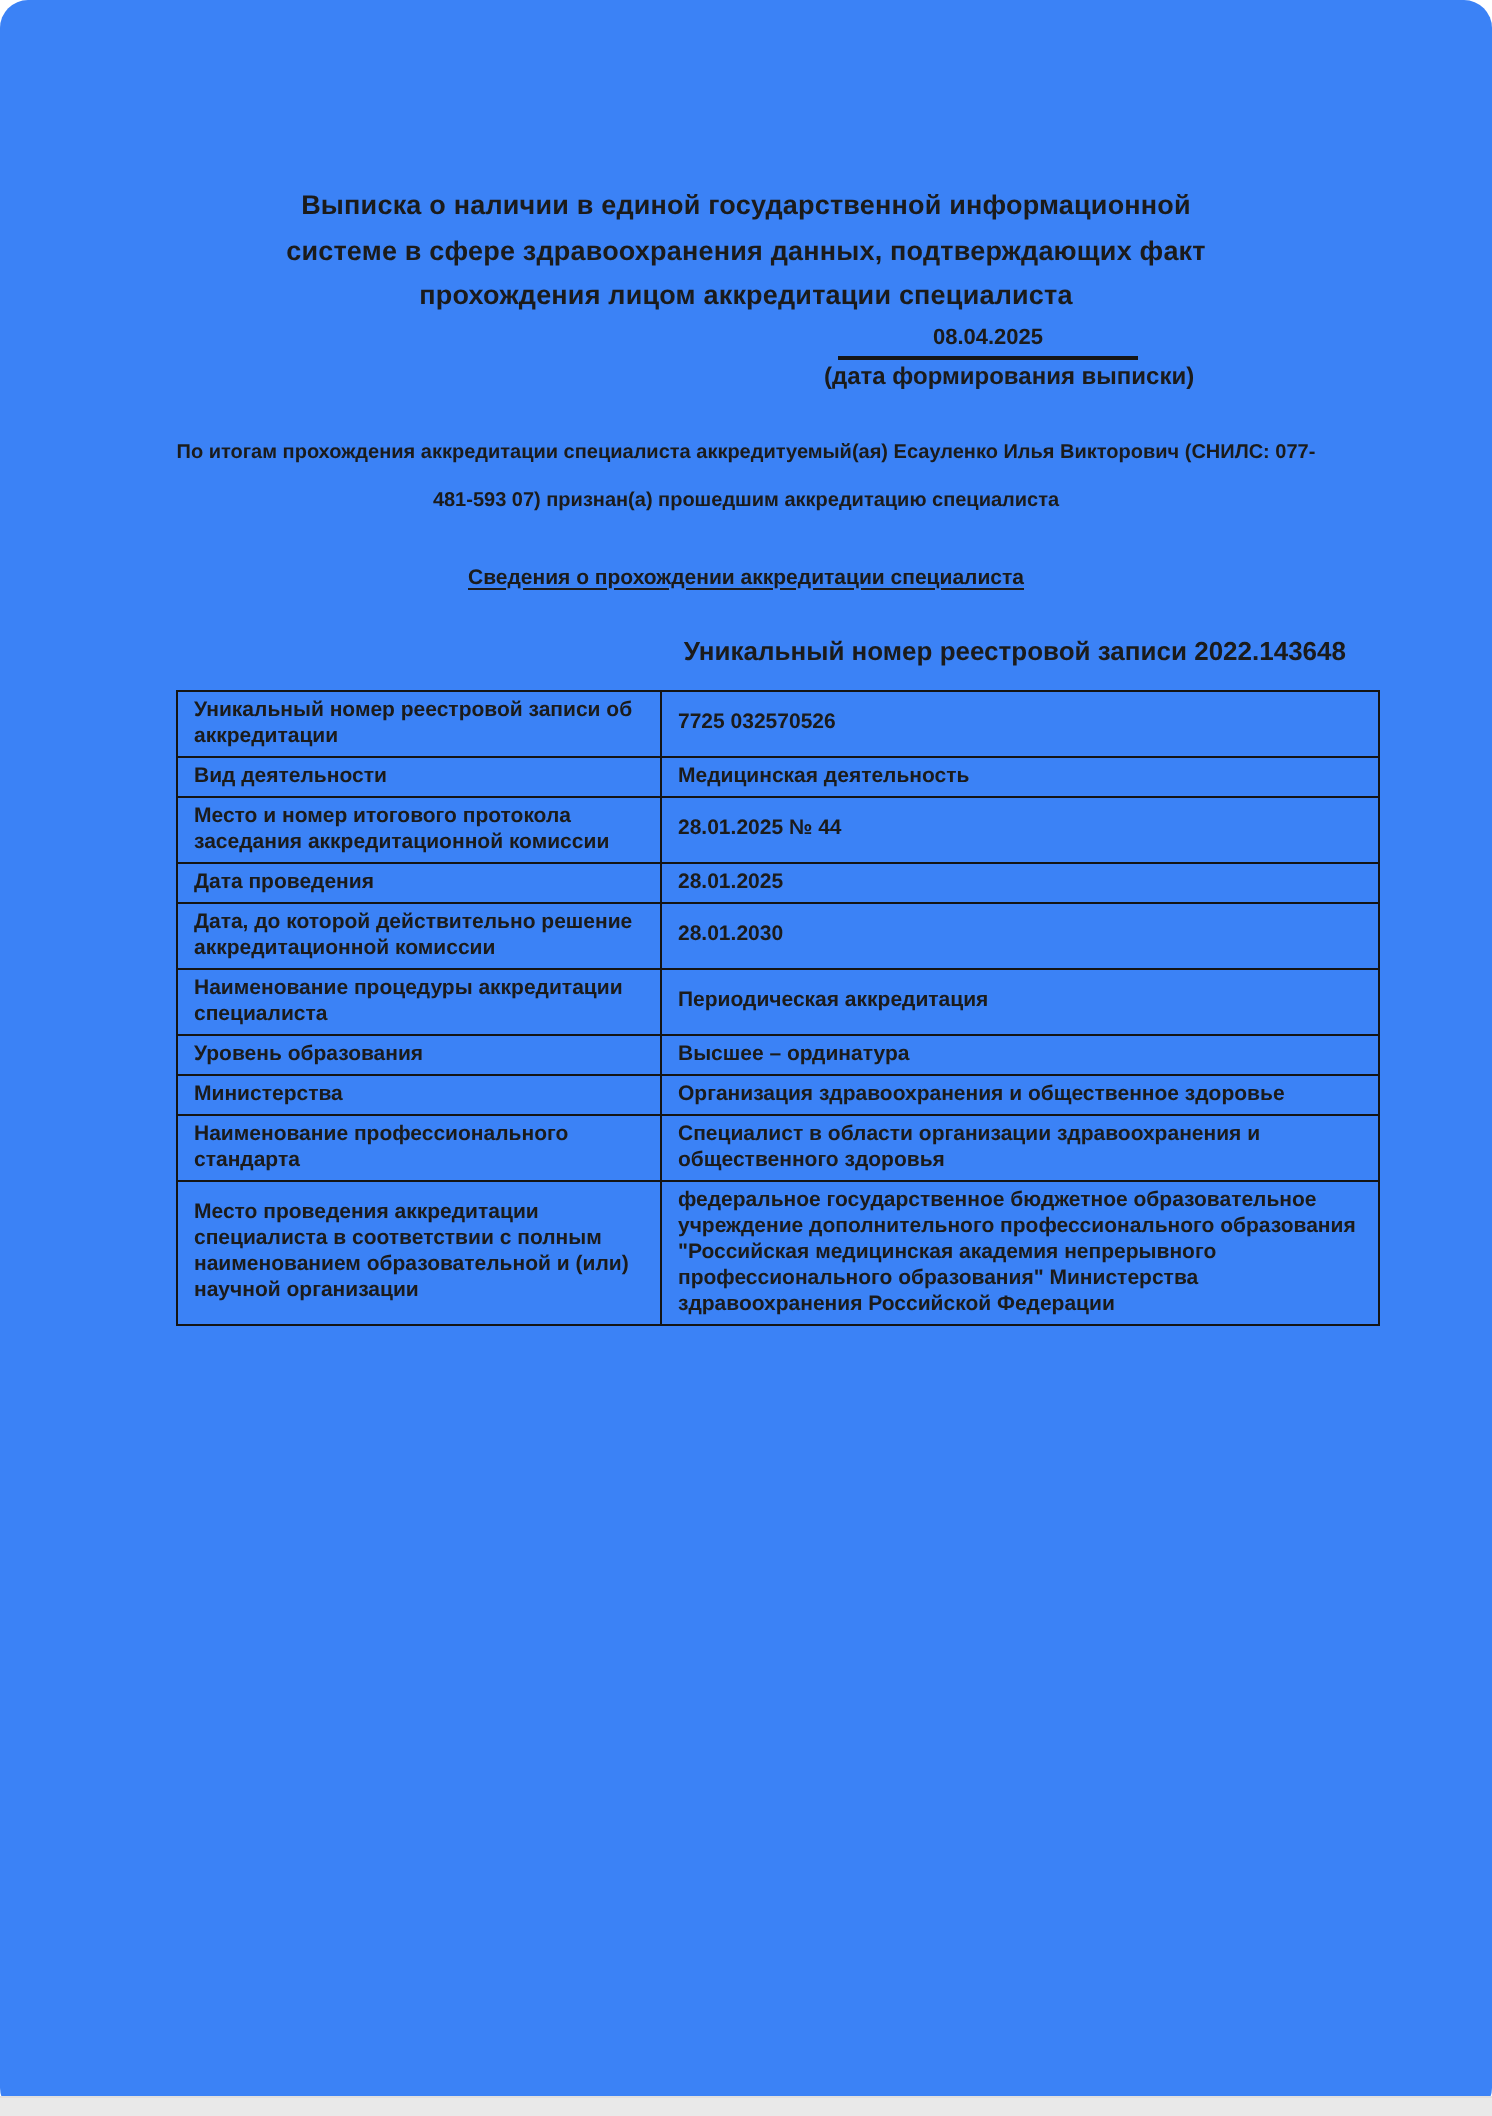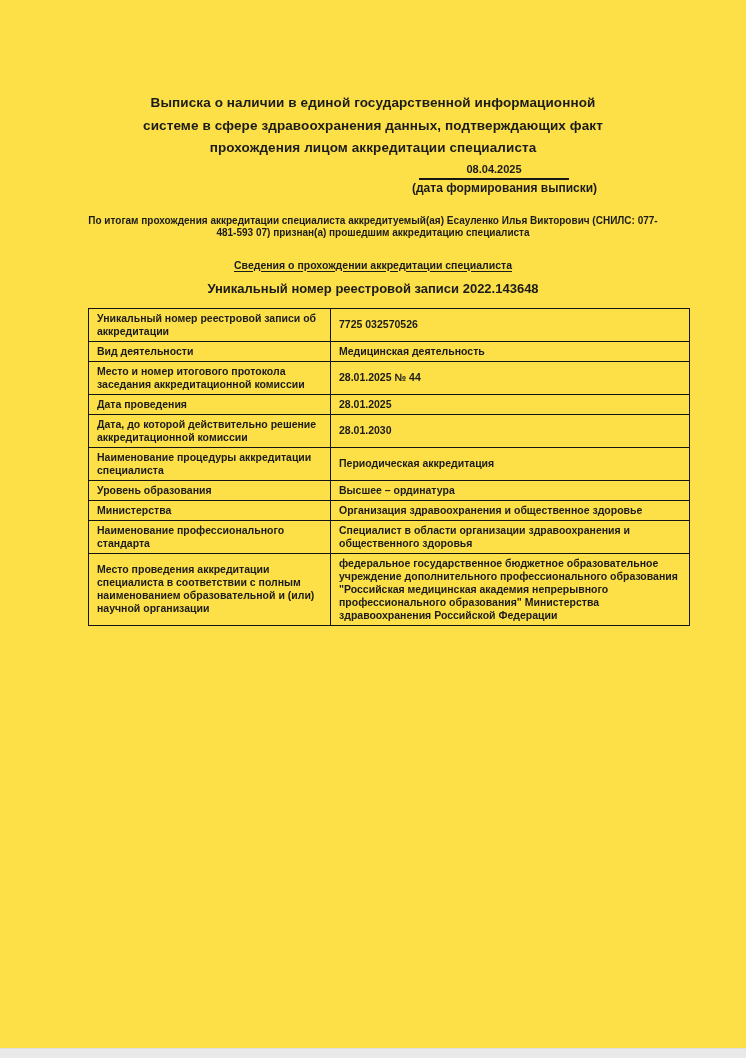--- a/index.html
+++ b/index.html
@@ -13,21 +13,22 @@
     position: relative;
     overflow: hidden;
     font-family: "Liberation Sans", "DejaVu Sans", sans-serif;
     font-weight: 700;
     color: #1b1b1b;
     -webkit-font-smoothing: antialiased;
   }
   .page {
     position: absolute;
     inset: 0;
-    background: #fde047;
+    background: #3b82f6;
+    border-radius: 14px;
   }
   .doc-title {
     margin: 92px auto 0 auto;
     width: 468px;
     text-align: center;
     font-size: 13.5px;
     line-height: 22.5px;
     letter-spacing: 0.1px;
   }
   .date-block {
@@ -47,35 +48,35 @@
     text-align: center;
     font-size: 12px;
     line-height: 12px;
     white-space: nowrap;
   }
   .intro {
     margin: 21px auto 0 auto;
     width: 578px;
     text-align: center;
     font-size: 10px;
-    line-height: 12px;
+    line-height: 24px;
   }
   .section-title {
     margin: 20px auto 0 auto;
     width: 600px;
     text-align: center;
     font-size: 10.5px;
     line-height: 13px;
     text-decoration: underline;
     text-underline-offset: 2px;
   }
   .registry-heading {
-    margin: 9px auto 0 auto;
+    margin: 22px auto 0 auto;
     width: 600px;
-    text-align: center;
+    text-align: right;
     font-size: 13px;
     line-height: 16px;
   }
   table.acc-table {
     margin-top: 11px;
     margin-left: 88px;
     width: 567px;
     border-collapse: collapse;
     table-layout: fixed;
   }

